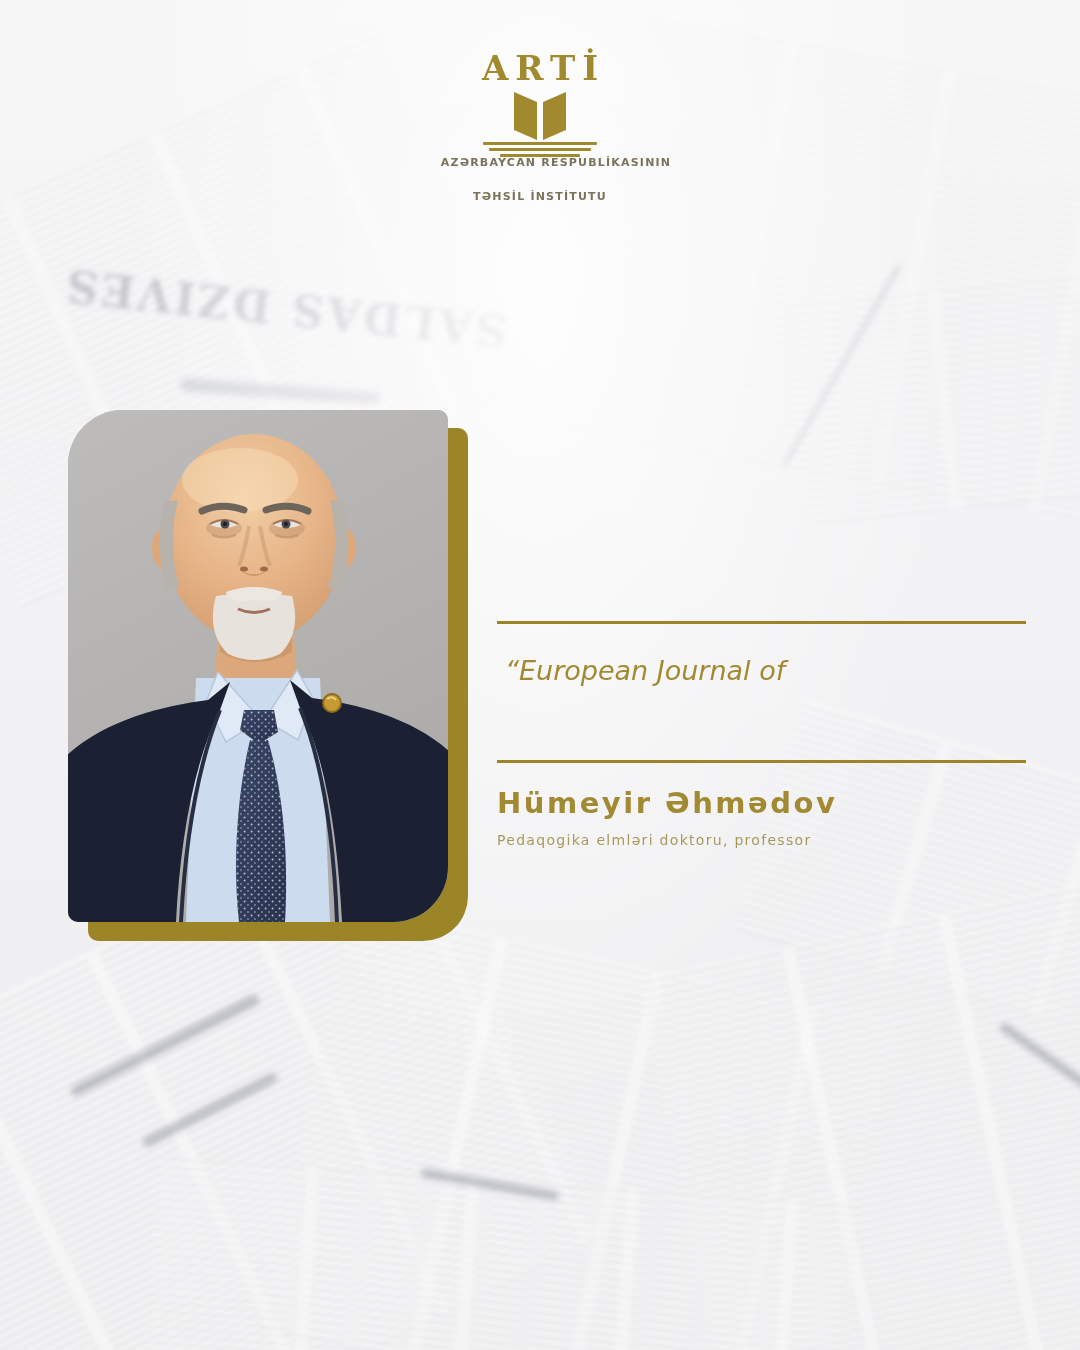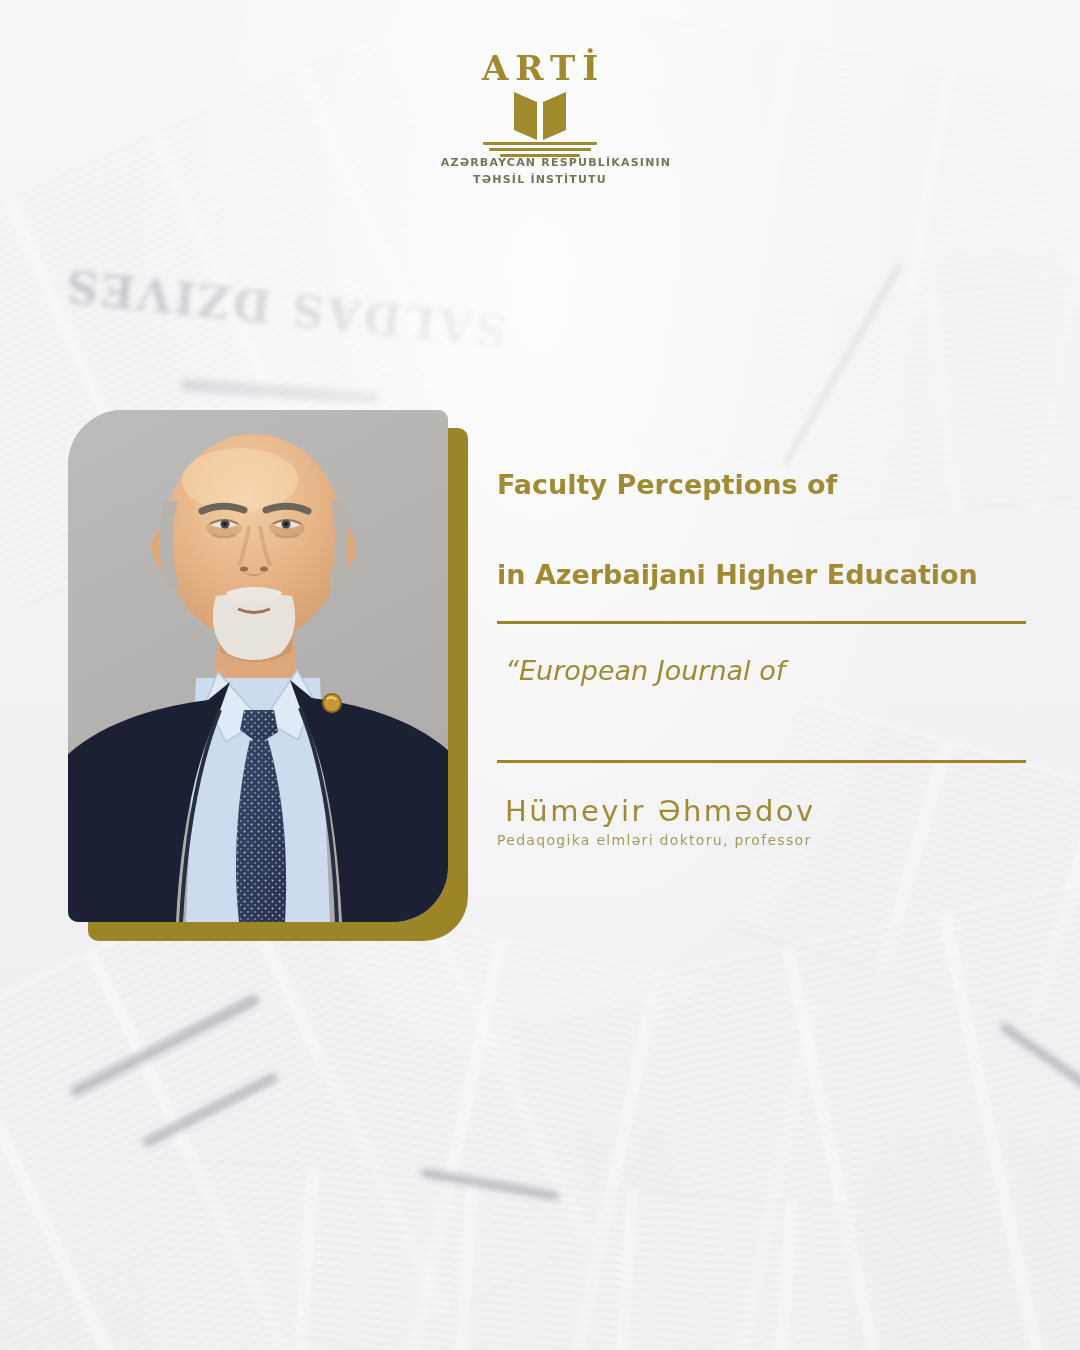--- a/index.html
+++ b/index.html
@@ -36,21 +36,21 @@
     letter-spacing:7px;color:#a1892e;text-indent:7px;
   }
   .book-icon{position:absolute;top:90px;left:512px;}
   .book-lines{position:absolute;top:142px;left:0;width:100%;}
   .book-lines .bl{margin:0 auto 3px auto;height:3px;background:#a1892e;border-radius:1px;}
   .bl1{width:114px;} .bl2{width:102px;} .bl3{width:80px;}
   .org{
     position:absolute;left:0;width:100%;text-align:center;
     font-size:11px;font-weight:bold;letter-spacing:1.2px;color:#7b725c;
   }
-  .org1{top:156px;margin-left:16px;} .org2{top:173px;text-align:center;}
+  .org1{top:156px;margin-left:16px;} .org2{top:190px;text-align:center;}
 
   
   .photo-wrap{position:absolute;left:68px;top:410px;width:420px;height:552px;}
   .gold-offset{
     position:absolute;left:20px;top:18px;width:380px;height:513px;
     background:#9c8526;border-radius:55px 10px 45px 10px;
   }
   .photo-card{
     position:absolute;left:0;top:0;width:380px;height:512px;
     border-radius:55px 10px 55px 10px;overflow:hidden;background:#b5b4b2;
@@ -63,22 +63,22 @@
     position:absolute;top:462px;left:0;width:535px;margin:0;
     font-size:27px;font-weight:bold;line-height:45px;color:#a28a33;
   }
   .divider{position:absolute;left:0;width:529px;height:3px;background:#9c8528;}
   .div1{top:621px;} .div2{top:760px;}
   .journal{
     position:absolute;top:640px;left:0;width:535px;margin:8px;
     font-size:27px;font-style:italic;font-weight:500;line-height:46px;color:#a28a33;
   }
   .author-name{
-    position:absolute;top:786px;left:0;width:535px;margin:8px;
-    font-size:29px;font-weight:normal;letter-spacing:2.5px;color:#a28a33;
+    position:absolute;top:786px;left:0;width:535px;margin:0;
+    font-size:29px;font-weight:bold;letter-spacing:2.5px;color:#a28a33;
   }
   .author-title{
     position:absolute;top:832px;left:0;width:535px;margin:0;
     font-size:14px;letter-spacing:1.3px;color:#a9985c;
   }
 </style>
 </head>
 <body>
 
 <div class="poster">
@@ -199,23 +199,22 @@
 
         <path d="M148,186 Q186,180 224,186 Q234,222 212,244 Q186,256 160,244 Q138,222 148,186 Z" fill="#e7e3dc"></path>
         <path d="M170,199 Q186,206 202,199" stroke="#a0715a" stroke-width="3" fill="none"></path>
         <path d="M158,182 Q186,172 214,182 Q212,194 186,190 Q160,194 158,182 Z" fill="#ece8e1"></path>
       </svg>
     </div>
   </section>
 
   <section class="info">
     <h1 class="title">
-      <span>Faculty Perceptions of</span><br>
       <br>
-      <span>in Azerbaijani Higher Education</span>
+      <br>
     </h1>
 
     <div class="divider div1"></div>
 
     <p class="journal">
       <span>“European Journal of</span><br>
     </p>
 
     <div class="divider div2"></div>
 

